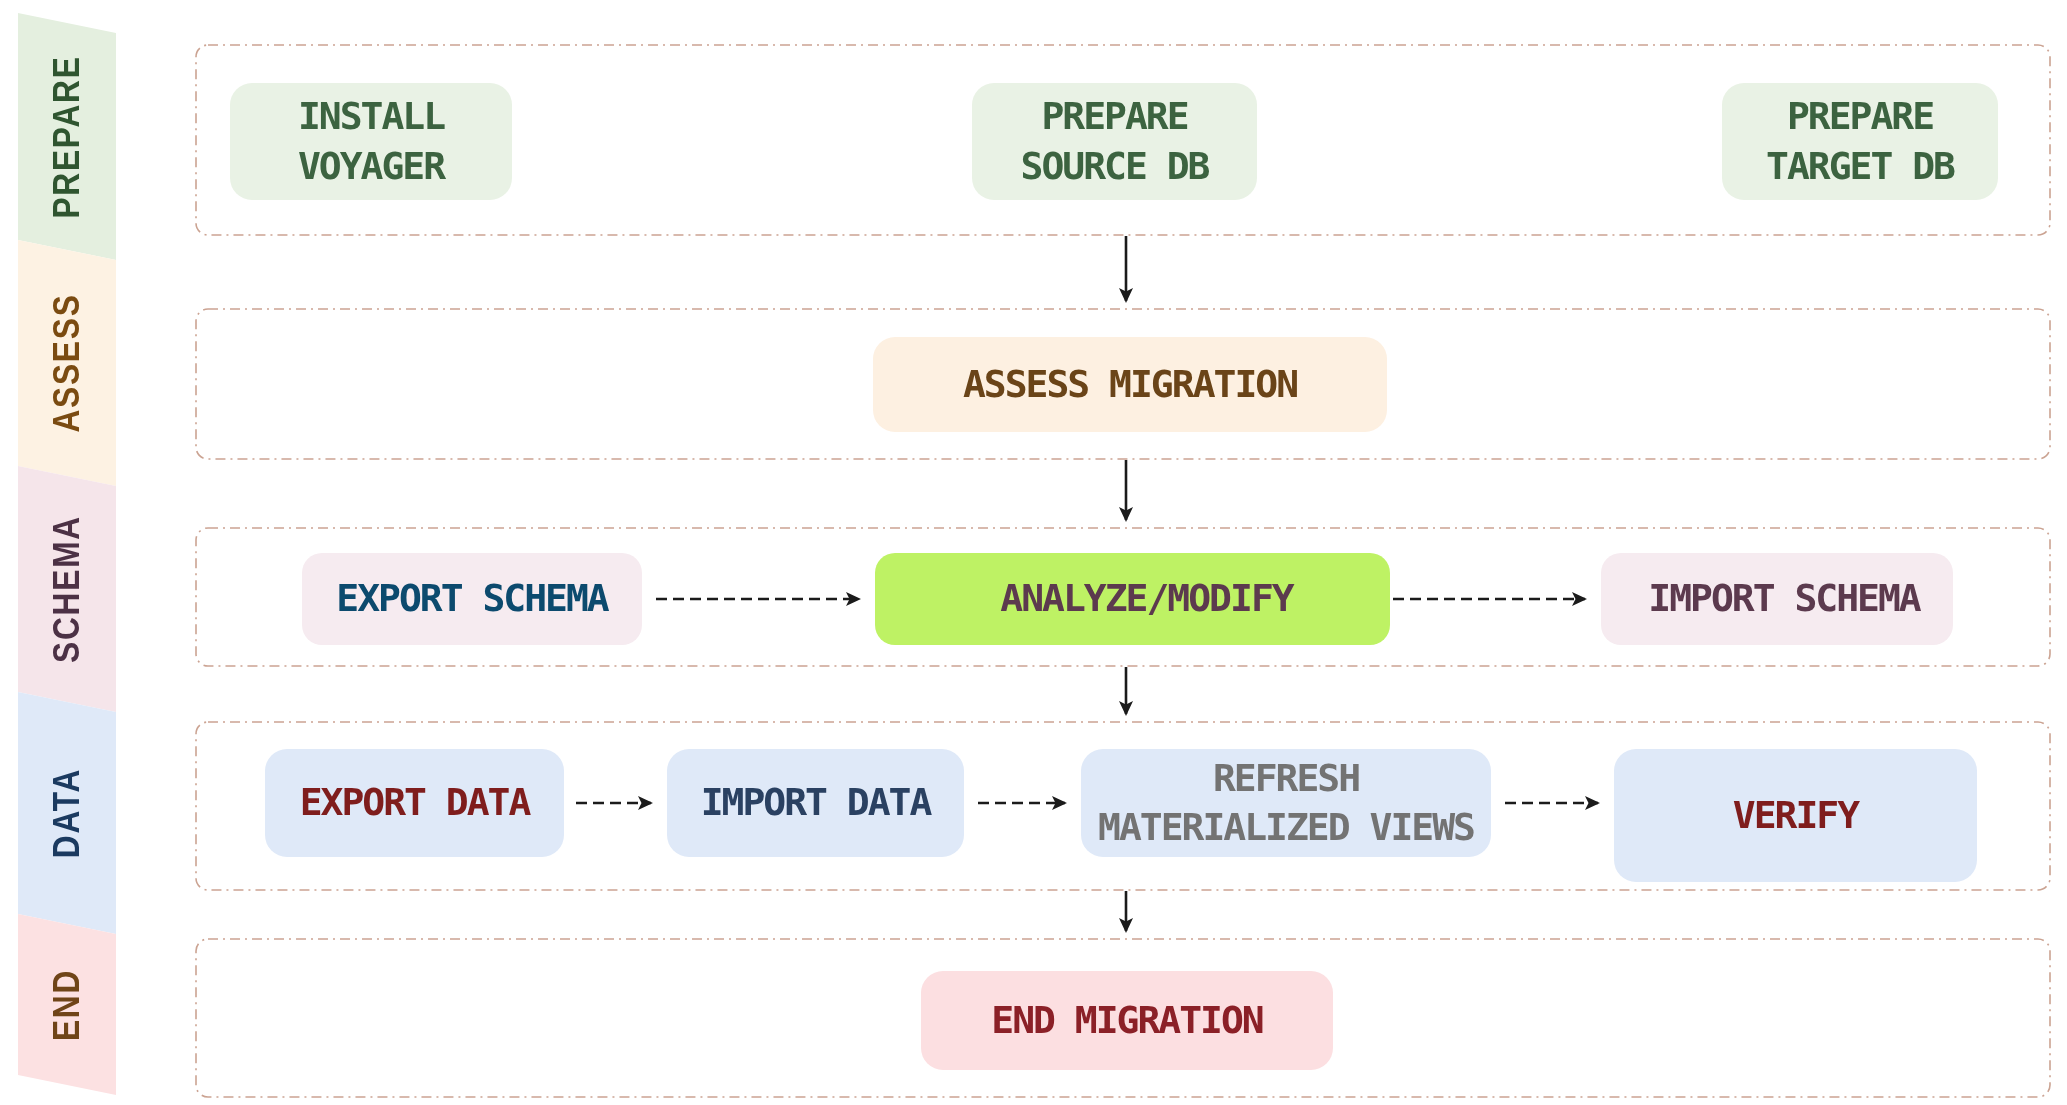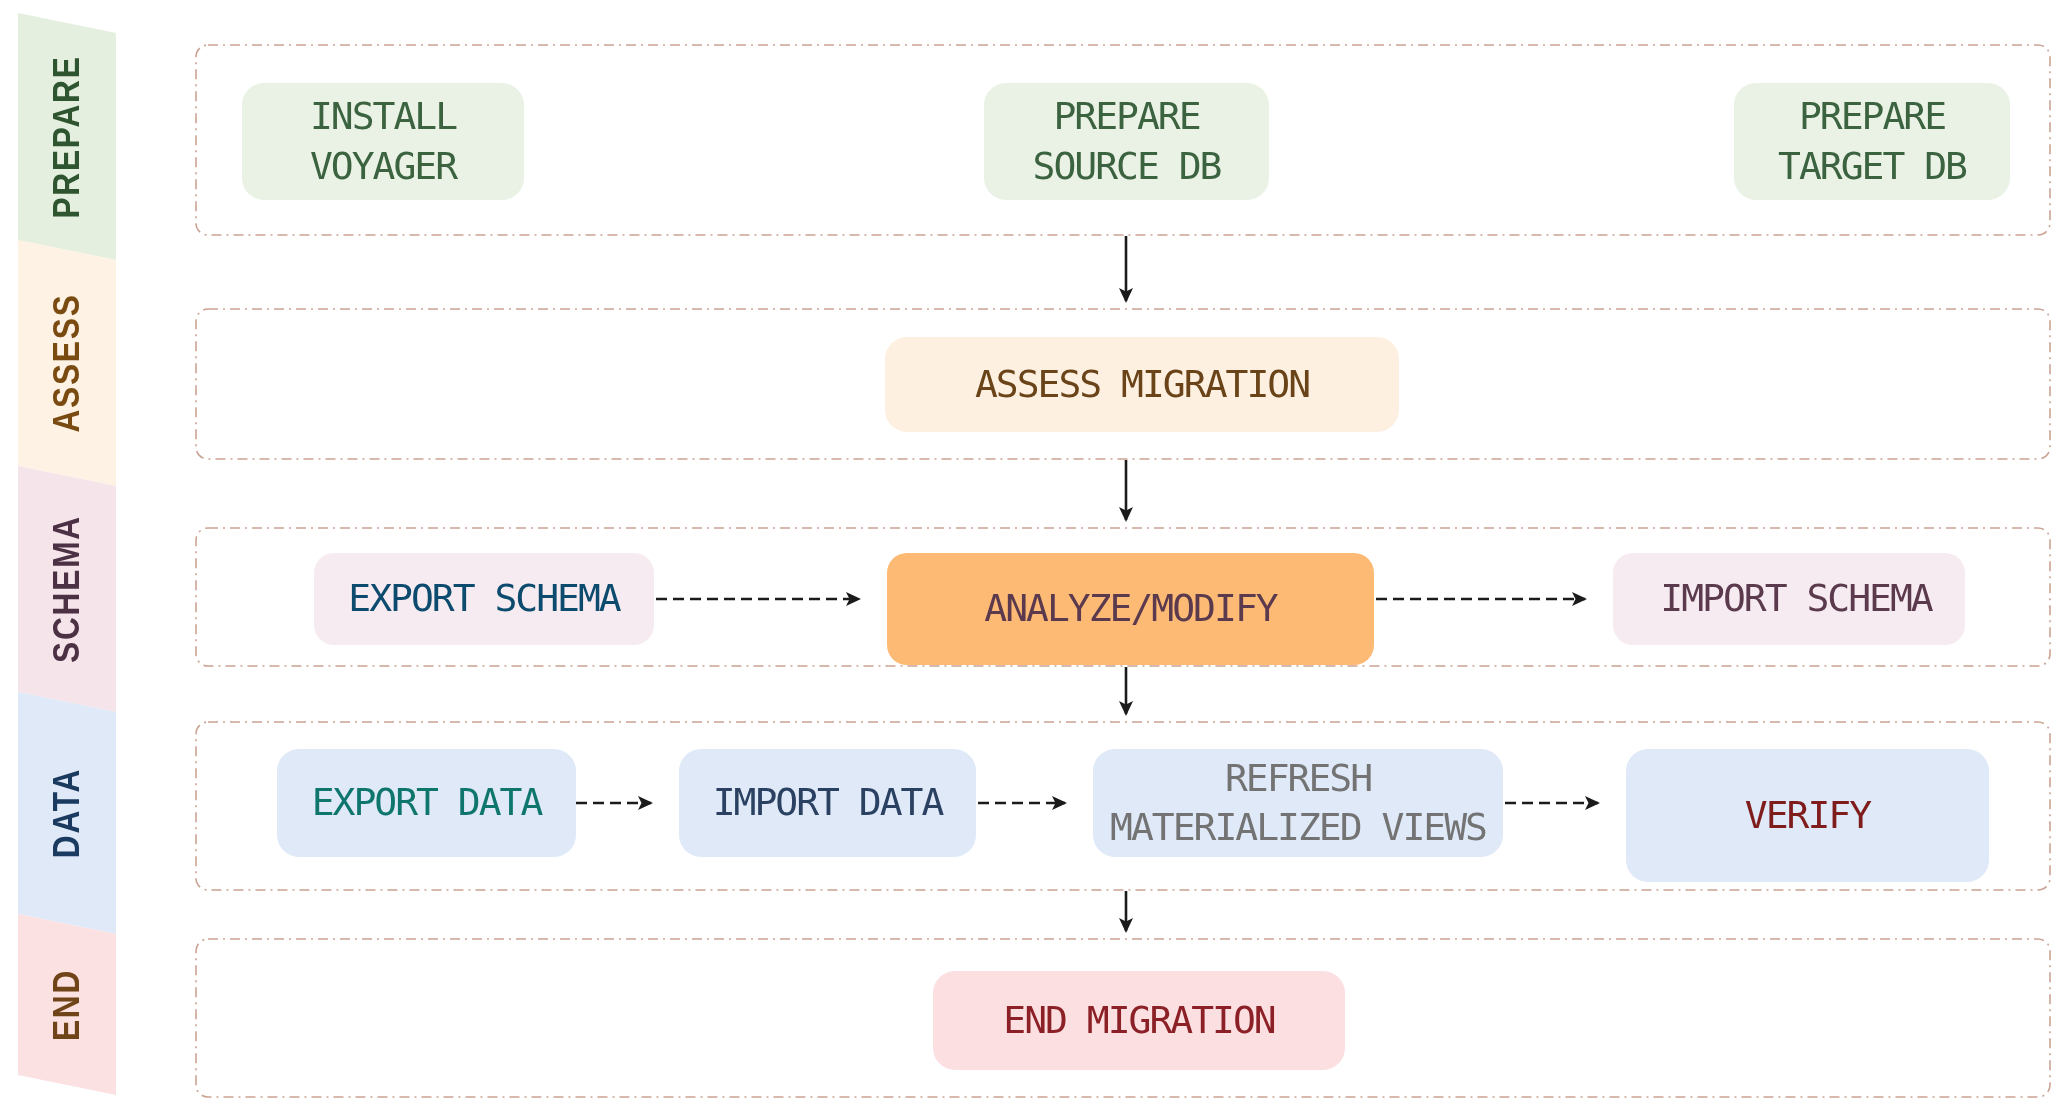--- a/index.html
+++ b/index.html
@@ -24,22 +24,22 @@
   }
   .ribbon-cell{display:flex;align-items:center;justify-content:center;}
   .ribbon-label{
     font-family:"Liberation Sans",sans-serif;font-weight:bold;font-size:36px;
     letter-spacing:2px;white-space:nowrap;
     transform:translateY(10px) rotate(-90deg) scaleX(0.88);
   }
   
   .node{
     position:absolute;display:flex;align-items:center;justify-content:center;
-    text-align:center;font-weight:normal;font-size:38px;line-height:1.3;
-    letter-spacing:-2px;white-space:pre-line;border-radius:22px;margin-left:12px;
+    text-align:center;font-weight:bold;font-size:38px;line-height:1.3;
+    letter-spacing:-2px;white-space:pre-line;border-radius:22px;
   }
   .node.r-small{border-radius:20px;}
 </style>
 </head>
 <body>
 
 <div class="canvas">
 
   <svg class="wires" viewBox="0 0 2067 1105">
     <defs>
@@ -94,24 +94,24 @@
   <div class="node" style="left: 230px; top: 83px; width: 282px; height: 117px; background: rgb(233, 242, 229); color: rgb(60, 99, 64);">INSTALL
 VOYAGER</div>
   <div class="node" style="left: 972px; top: 83px; width: 285px; height: 117px; background: rgb(233, 242, 229); color: rgb(60, 99, 64);">PREPARE
 SOURCE DB</div>
   <div class="node" style="left: 1722px; top: 83px; width: 276px; height: 117px; background: rgb(233, 242, 229); color: rgb(60, 99, 64);">PREPARE
 TARGET DB</div>
 
   <div class="node" style="left: 873px; top: 337px; width: 514px; height: 95px; background: rgb(253, 240, 225); color: rgb(106, 68, 24);">ASSESS MIGRATION</div>
 
   <div class="node r-small" style="left: 302px; top: 553px; width: 340px; height: 92px; background: rgb(246, 235, 240); color: #0c4a6e;">EXPORT SCHEMA</div>
-  <div class="node r-small" style="left: 875px; top: 553px; width: 487px; height: 112px; background: #fdba74; color: rgb(92, 58, 78);">ANALYZE/MODIFY</div>
+  <div class="node r-small" style="left: 875px; top: 553px; width: 487px; height: 92px; background: #bef264; color: rgb(92, 58, 78); padding-left: 28px;">ANALYZE/MODIFY</div>
   <div class="node r-small" style="left: 1601px; top: 553px; width: 338px; height: 92px; background: rgb(246, 235, 240); color: rgb(92, 58, 78); padding-left: 14px;">IMPORT SCHEMA</div>
 
-  <div class="node" style="left: 265px; top: 749px; width: 299px; height: 108px; background: rgb(223, 233, 248); color: #0f766e;">EXPORT DATA</div>
+  <div class="node" style="left: 265px; top: 749px; width: 299px; height: 108px; background: rgb(223, 233, 248); color: #7f1d1d;">EXPORT DATA</div>
   <div class="node" style="left: 667px; top: 749px; width: 297px; height: 108px; background: rgb(223, 233, 248); color: rgb(42, 65, 98);">IMPORT DATA</div>
   <div class="node" style="left: 1081px; top: 749px; width: 410px; height: 108px; background: rgb(223, 233, 248); color: #737373;">REFRESH
 MATERIALIZED VIEWS</div>
   <div class="node" style="left: 1614px; top: 749px; width: 363px; height: 133px; background: rgb(223, 233, 248); color: #7f1d1d;">VERIFY</div>
 
   <div class="node" style="left: 921px; top: 971px; width: 412px; height: 99px; background: rgb(252, 223, 225); color: rgb(139, 32, 39);">END MIGRATION</div>
 
 </div>
 
 </body></html>

